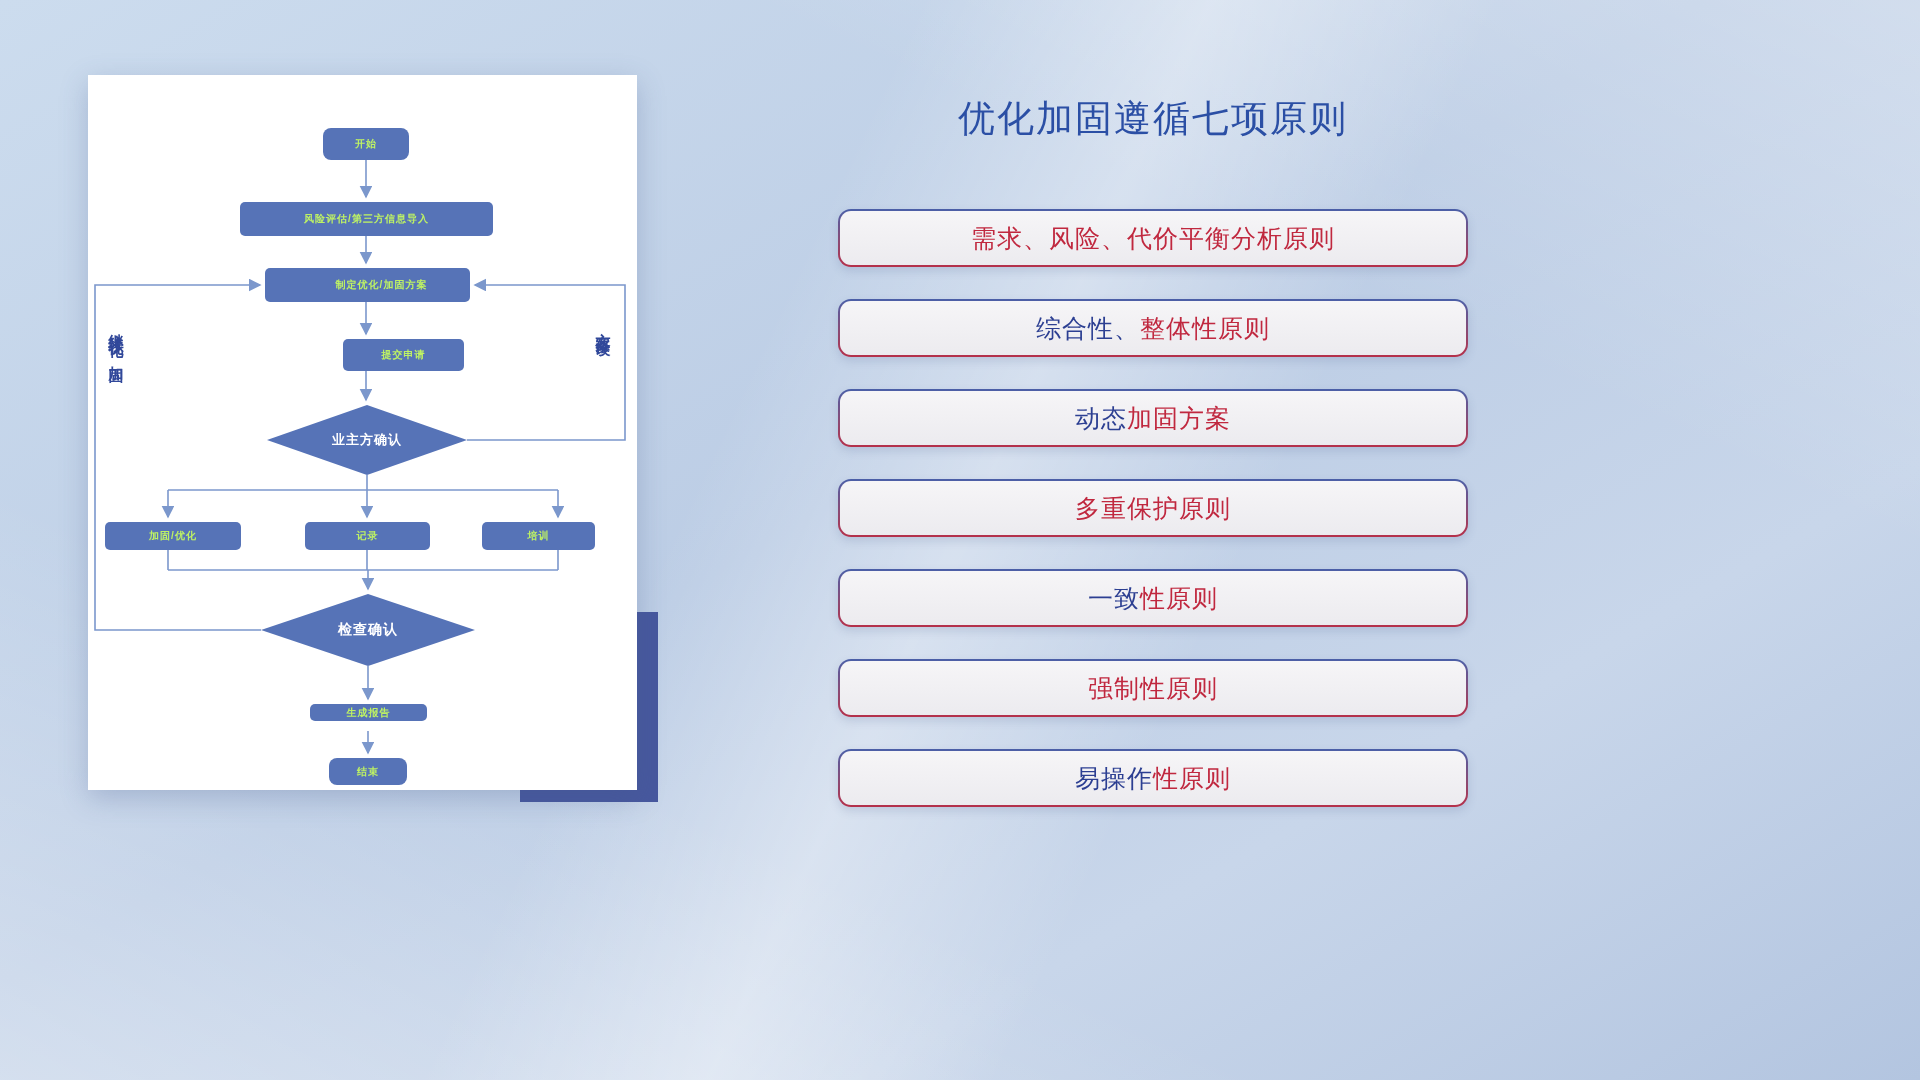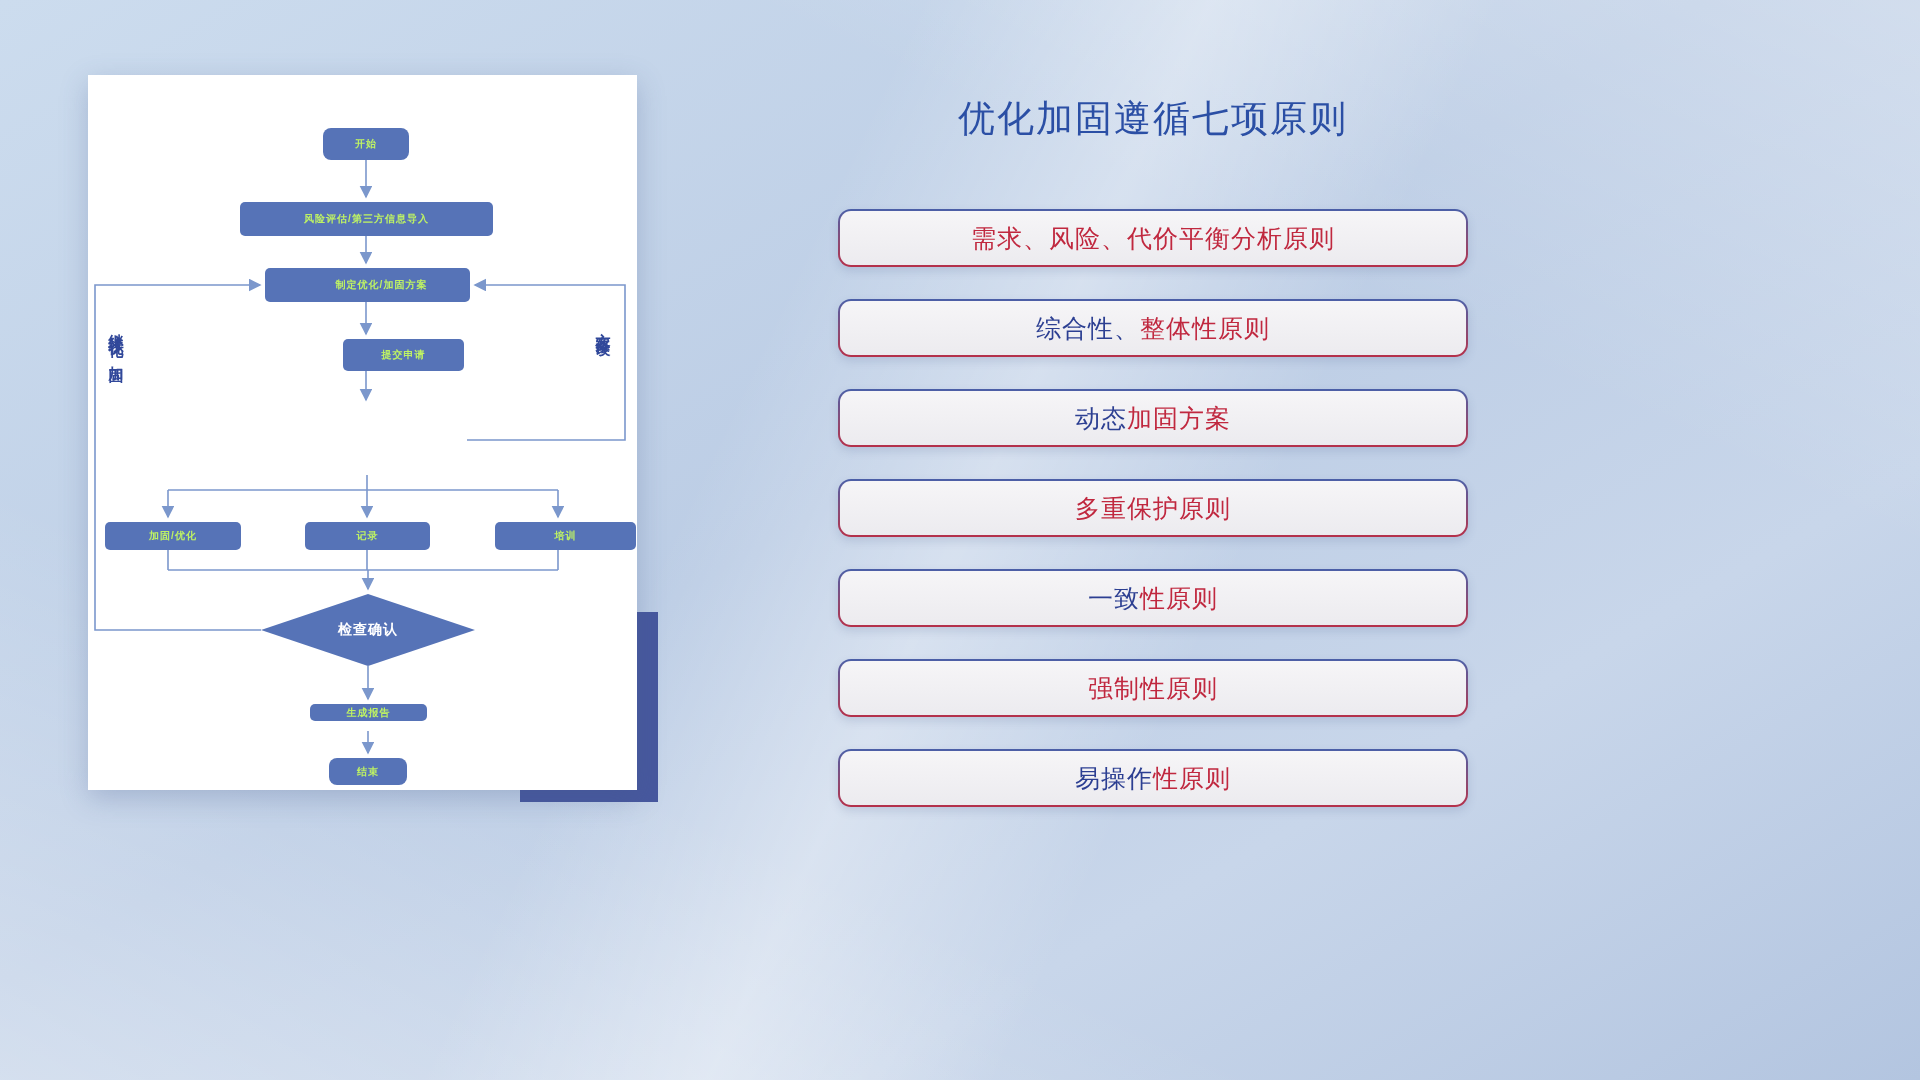--- a/index.html
+++ b/index.html
@@ -102,26 +102,27 @@
   </svg>
 
   <div class="fnode pillr" style="left:235px; top:53px; width:86px; height:32px;">开始</div>
 
   <div class="fnode" style="left:152px; top:127px; width:253px; height:34px;">风险评估/第三方信息导入</div>
 
   <div class="fnode" style="left:177px; top:193px; width:205px; height:34px;padding-left:28px;">制定优化/加固方案</div>
 
   <div class="fnode" style="left:219px; top:264px; width:121px; height:32px;margin-left:36px;">提交申请</div>
 
+  <div class="fdiamond" style="left:179px; top:330px; width:200px; height:70px; font-size:13px;">业主方确认</div>
 
   <div class="fnode" style="left:17px; top:447px; width:136px; height:28px;">加固/优化</div>
 
   <div class="fnode" style="left:217px; top:447px; width:125px; height:28px;">记录</div>
 
-  <div class="fnode" style="left:407px; top:447px; width:141px; height:28px;">培训</div>
+  <div class="fnode" style="left:394px; top:447px; width:113px; height:28px;">培训</div>
 
   <div class="fdiamond" style="left:173px; top:519px; width:214px; height:72px;">检查确认</div>
 
   <div class="fnode" style="left:222px; top:629px; width:117px; height:17px;">生成报告</div>
 
   <div class="fnode pillr" style="left:241px; top:683px; width:78px; height:27px;">结束</div>
 
   <div class="vlabel" style="left:18px; top:247px;">继续优化/加固</div>
 
   <div class="vlabel" style="left:505px; top:245px;">方案修改</div>

